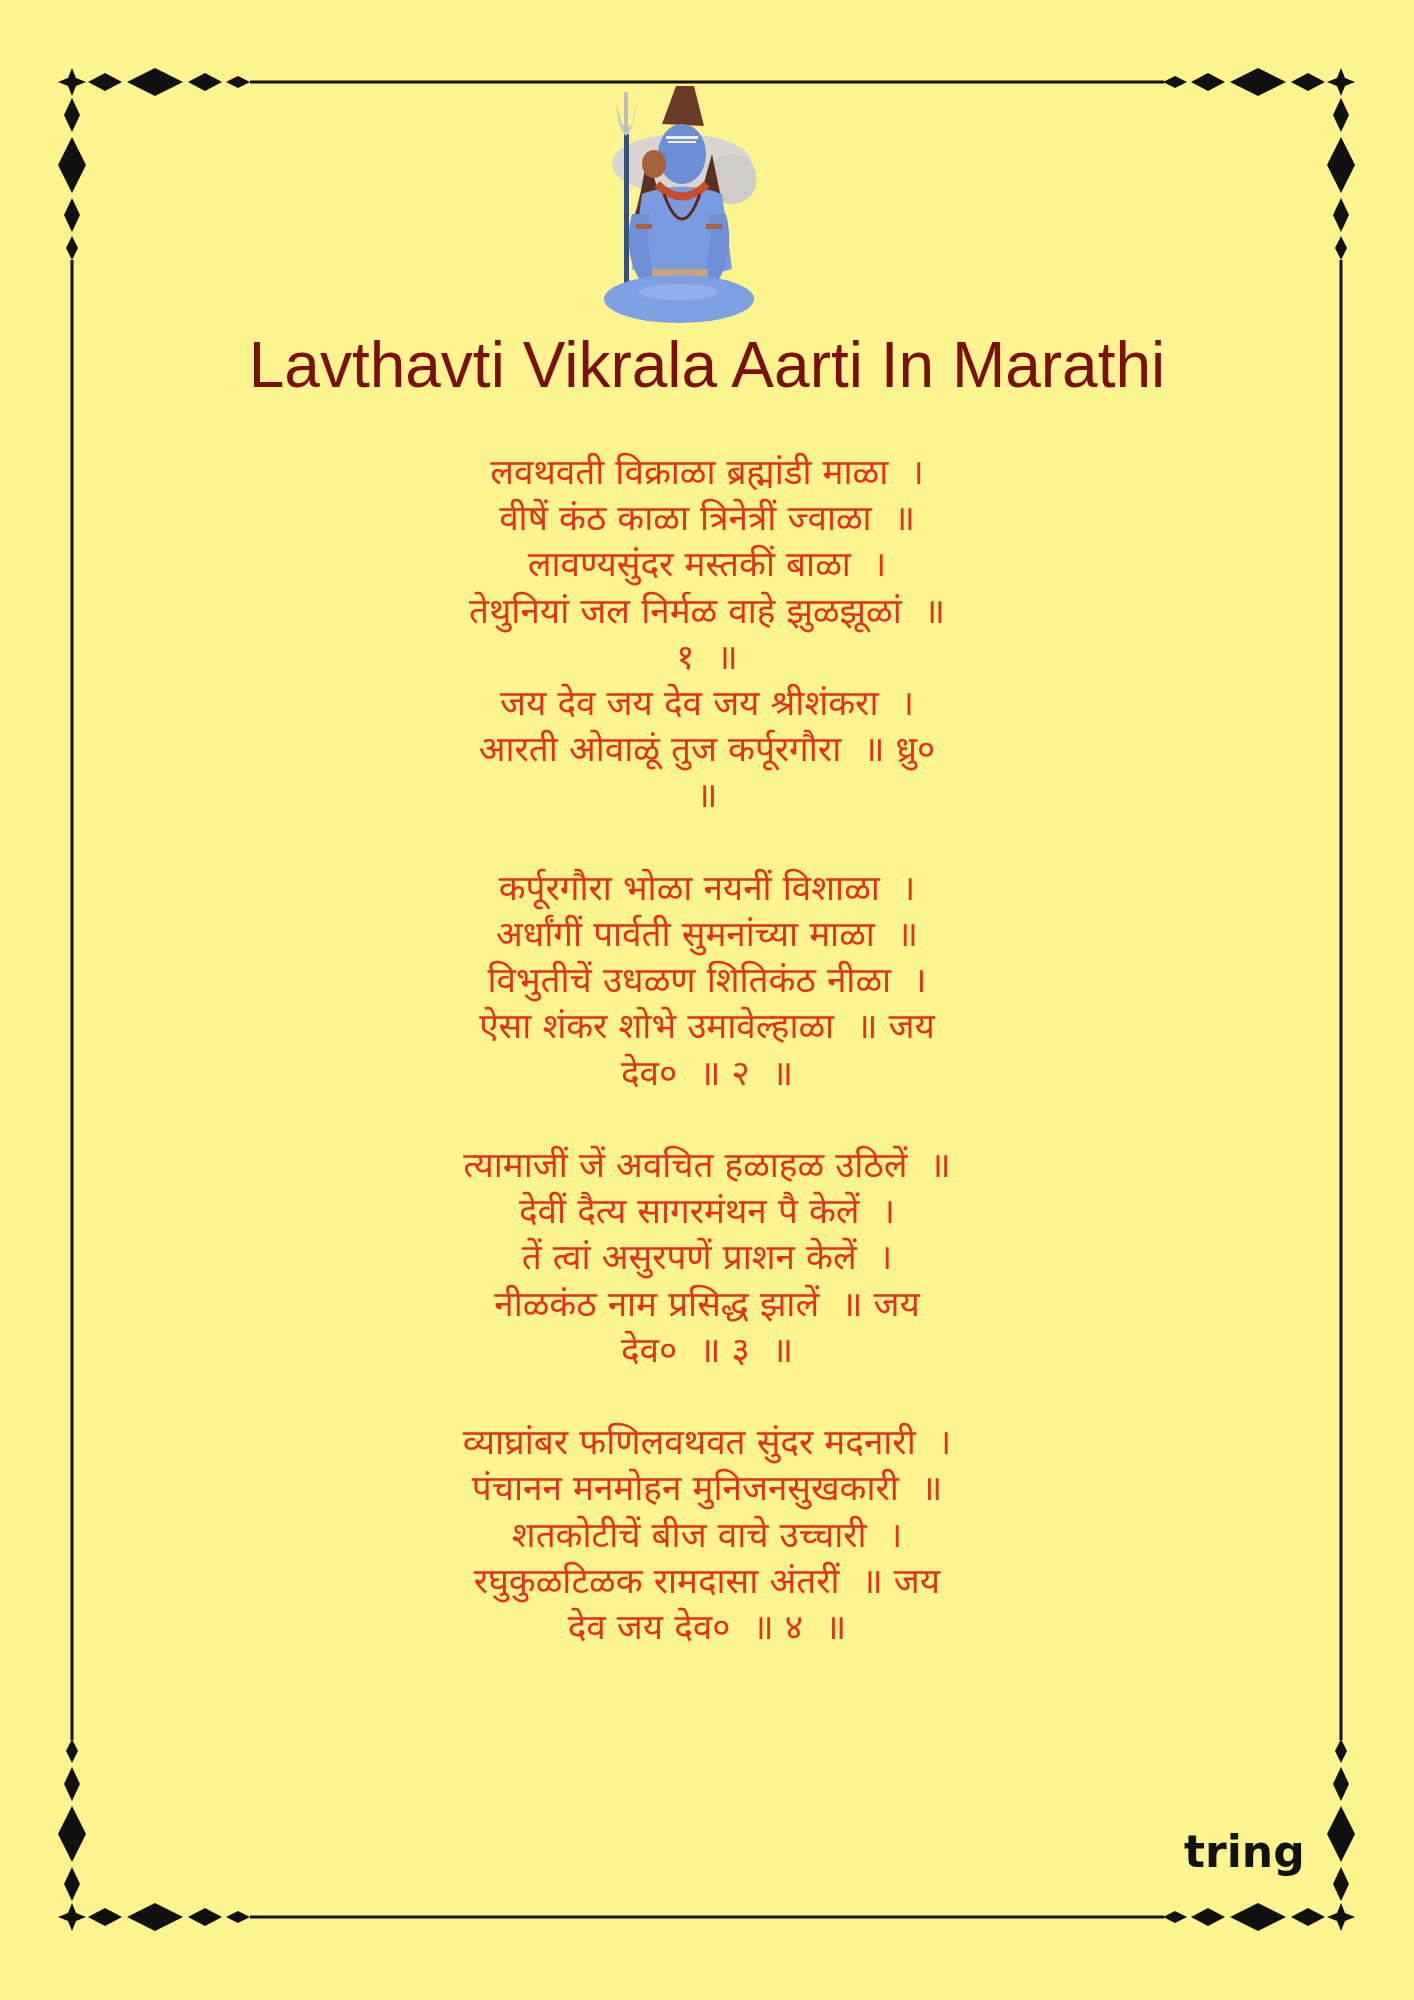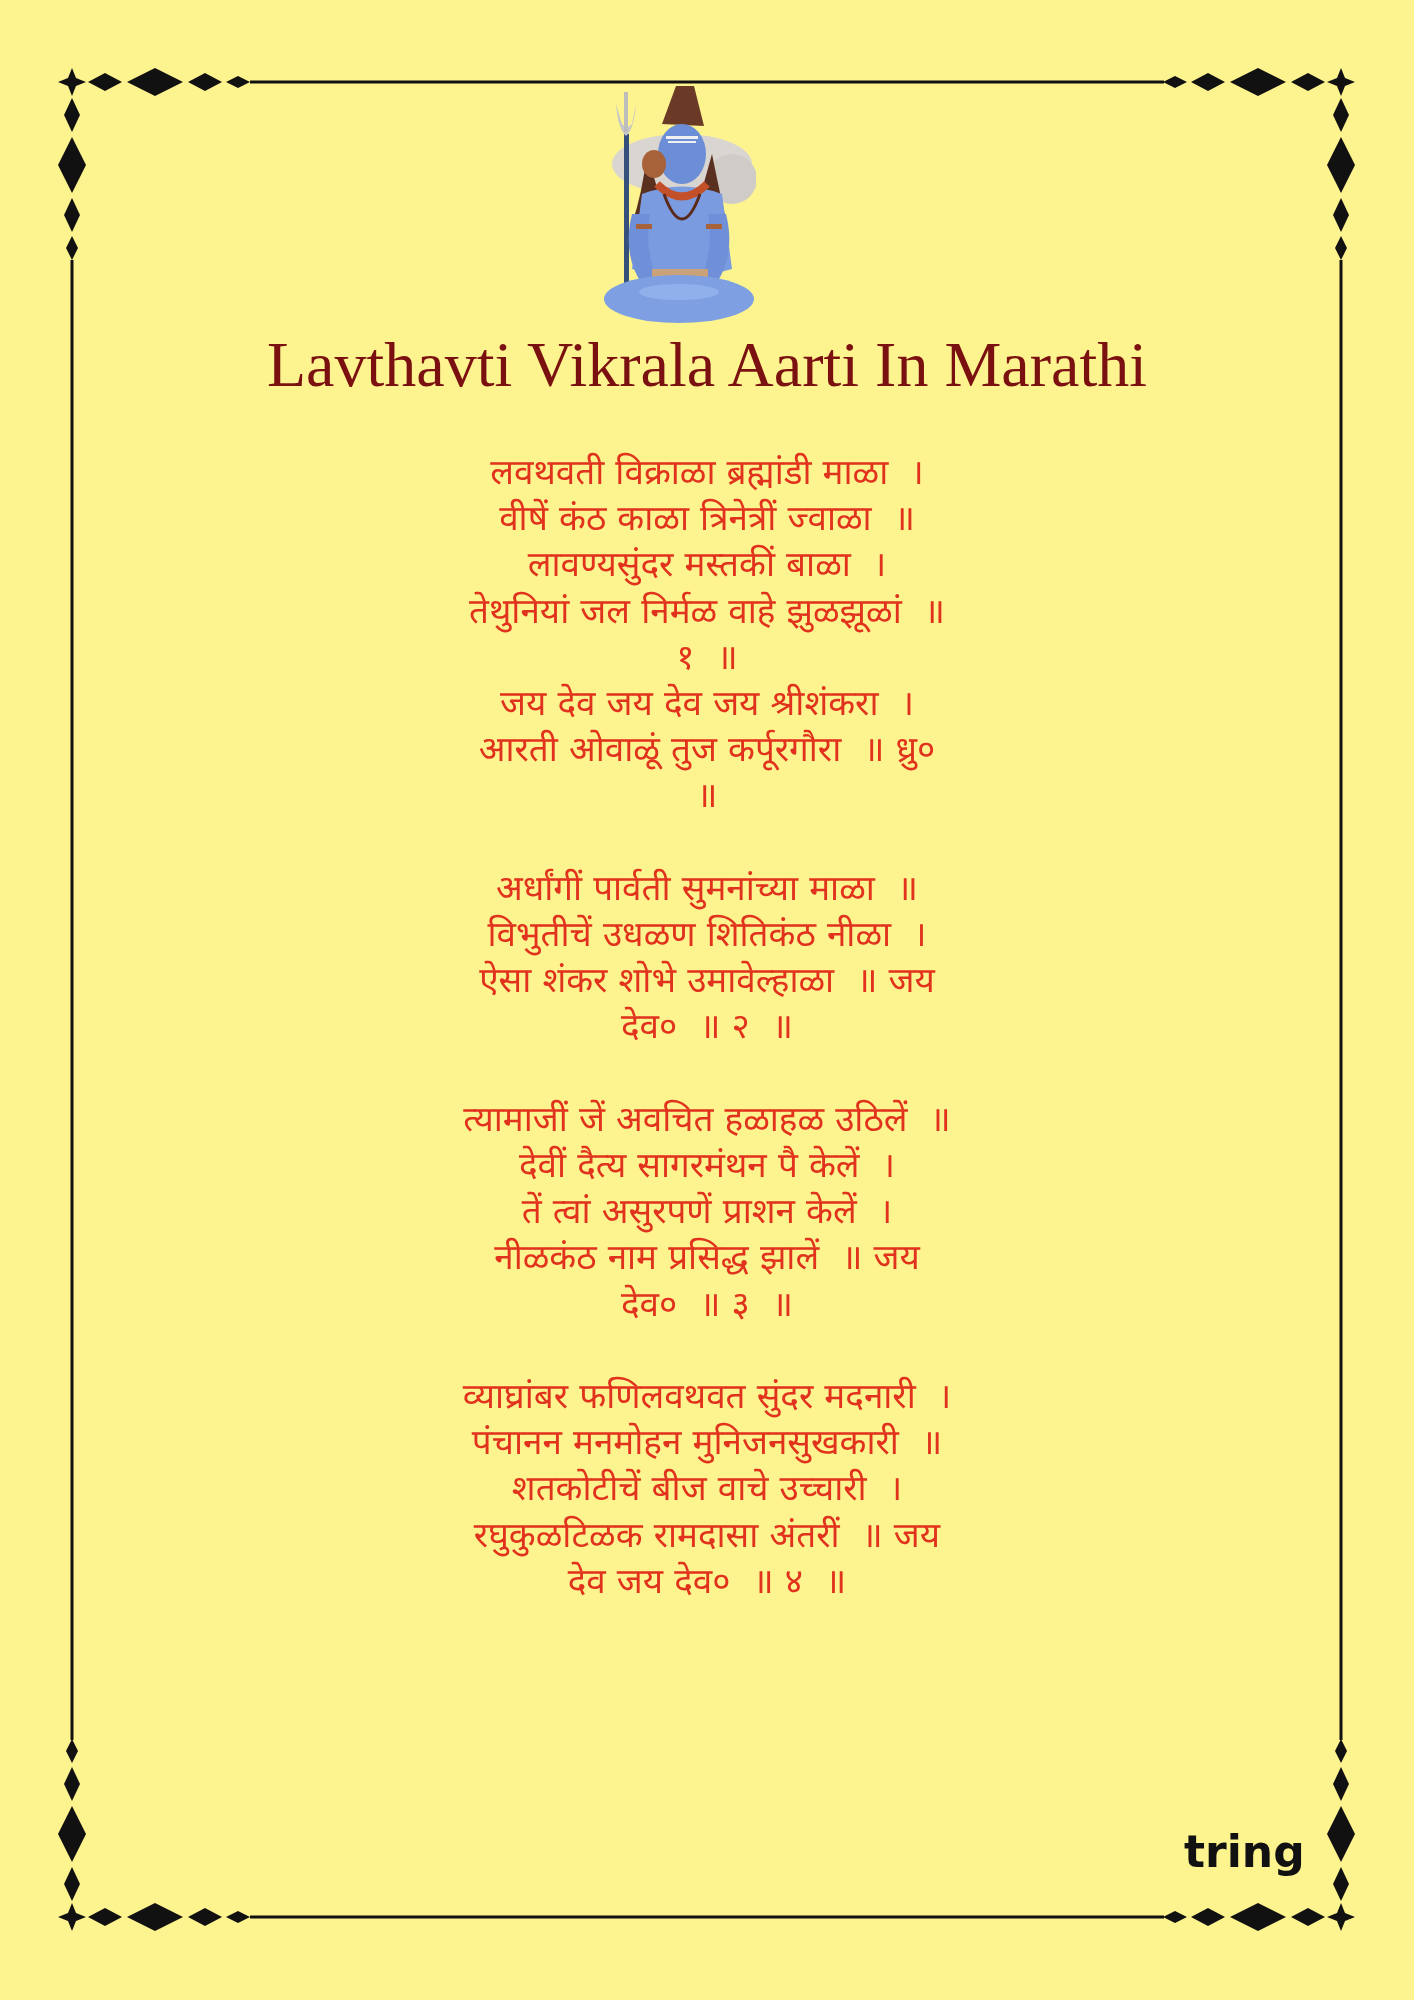--- a/index.html
+++ b/index.html
@@ -13,21 +13,21 @@
     #border-svg { position: absolute; left: 0; top: 0; width: 1414px; height: 2000px; }
     .deity-image {
       position: absolute;
       left: 602px; top: 84px;
       width: 154px; height: 246px;
     }
     .title {
       position: absolute;
       left: 0; top: 325px; width: 1414px;
       text-align: center;
-      font-family: Liberation Serif, serif;
+      font-family: Liberation Sans, sans-serif;
       font-size: 64px;
       color: #7a1010;
       letter-spacing: 0px;
       margin: 0;
       font-weight: normal;
       line-height: 80px;
     }
     .verses {
       position: absolute;
       left: 0; top: 426px; width: 1414px;
@@ -156,20 +156,21 @@
     <span class="verse-line">वीषें कंठ काळा त्रिनेत्रीं ज्वाळा  ॥</span>
     <span class="verse-line">लावण्यसुंदर मस्तकीं बाळा  ।</span>
     <span class="verse-line">तेथुनियां जल निर्मळ वाहे झुळझूळां  ॥</span>
     <span class="verse-line">१  ॥</span>
     <span class="verse-line">जय देव जय देव जय श्रीशंकरा  ।</span>
     <span class="verse-line">आरती ओवाळूं तुज कर्पूरगौरा  ॥ ध्रु०</span>
     <span class="verse-line">॥</span>
   </div>
   <span class="blank-line"></span>
   <div>
+    <span class="verse-line">कर्पूरगौरा भोळा नयनीं विशाळा  ।</span>
     <span class="verse-line">अर्धांगीं पार्वती सुमनांच्या माळा  ॥</span>
     <span class="verse-line">विभुतीचें उधळण शितिकंठ नीळा  ।</span>
     <span class="verse-line">ऐसा शंकर शोभे उमावेल्हाळा  ॥ जय</span>
     <span class="verse-line">देव०  ॥ २  ॥</span>
   </div>
   <span class="blank-line"></span>
   <div>
     <span class="verse-line">त्यामाजीं जें अवचित हळाहळ उठिलें  ॥</span>
     <span class="verse-line">देवीं दैत्य सागरमंथन पै केलें  ।</span>
     <span class="verse-line">तें त्वां असुरपणें प्राशन केलें  ।</span>

